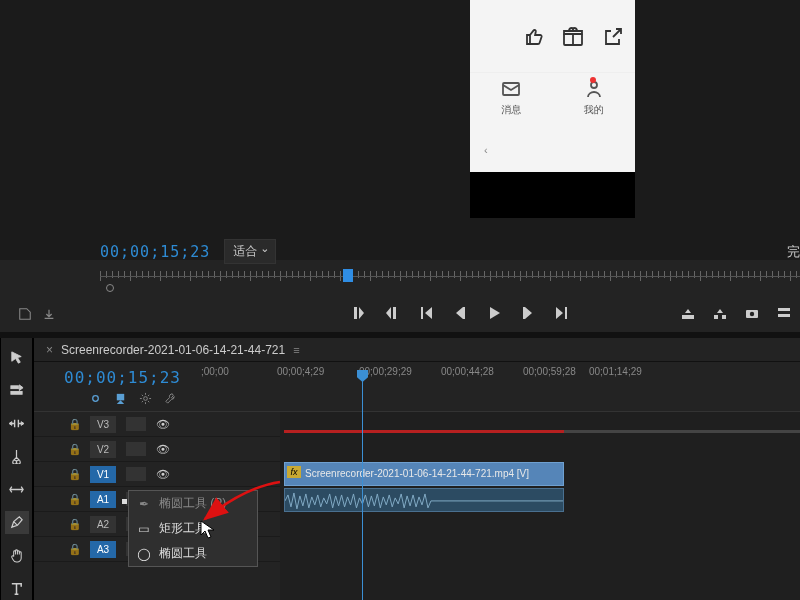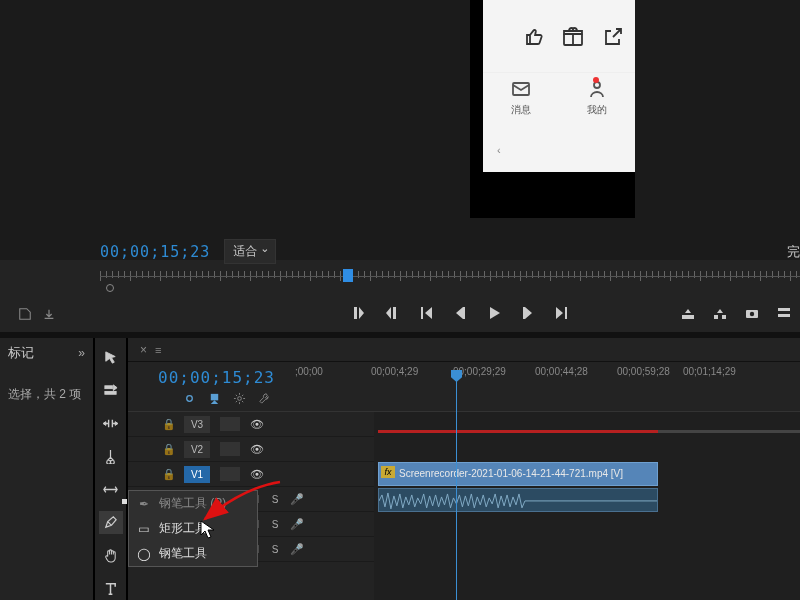--- a/index.html
+++ b/index.html
@@ -1,20 +1,20 @@
 <!DOCTYPE html>
 <html><head>
 <meta charset="utf-8">
 <style>
 * { margin: 0; padding: 0; box-sizing: border-box; font-family: -apple-system, "Segoe UI", Arial, sans-serif; user-select: none; }
 body { width: 800px; height: 600px; background: #232323; overflow: hidden; color: #a0a0a0; font-size: 11px; position: relative; }
 
 
 .preview-area { position: absolute; top: 0; left: 0; right: 0; height: 260px; background: #1b1b1b; }
-.phone { position: absolute; left: 470px; top: 0; width: 165px; height: 218px; background: #000; padding-left: 13px; }
+.phone { position: absolute; left: 470px; top: 0; width: 165px; height: 218px; background: #000; }
 .phone-body { background: #f4f4f4; width: 100%; height: 172px; display:flex; flex-direction:column; }
 .phone-top { height: 72px; display:flex; justify-content:flex-end; align-items:center; gap:18px; padding-right:12px; }
 .phone-top svg { width:22px; height:22px; stroke:#333; fill:none; stroke-width:1.8; }
 .phone-nav { height:58px; display:flex; justify-content:space-around; border-top:1px solid #eee; padding-top:6px;}
 .phone-nav-item { display:flex; flex-direction:column; align-items:center; gap:4px; color:#555; font-size:10px; position:relative;}
 .phone-nav-item svg { width:20px; height:20px; stroke:#555; fill:none; stroke-width:1.8;}
 .red-dot { position:absolute; top:-2px; right:8px; width:6px; height:6px; background:#e33; border-radius:50%; }
 .phone-bottom { height:40px; display:flex; align-items:center; justify-content:flex-start; padding-left:14px; color:#888;}
 
 
@@ -325,27 +325,20 @@
   <svg viewBox="0 0 16 16">
       <rect x="2" y="3" width="12" height="3"></rect>
       <rect x="2" y="9" width="12" height="3"></rect>
     </svg>
 </div>
 
 <div class="hdiv"></div>
 
 <div class="lower">
 
-  <div class="markers-panel">
-    <div class="markers-header">
-      <span>标记</span>
-      <span class="chev">»</span>
-    </div>
-    <div class="markers-sub">选择，共 2 项</div>
-  </div>
 
   <div class="tool-col">
     <div class="tool">
         <svg viewBox="0 0 16 16">
           <path d="M3 2l10 5-4 1 3 5-2 1-3-5-4 3z"></path>
         </svg>
       </div>
     <div class="tool">
         <svg viewBox="0 0 16 16">
           <rect x="2" y="3" width="8" height="3"></rect>
@@ -382,20 +375,21 @@
     <div class="tool">
         <svg viewBox="0 0 16 16">
           <path d="M3 3h10v3M8 3v11m-2 0h4" fill="none" stroke-width="1.6"></path>
         </svg>
       </div>
   </div>
 
   <div class="tl-panel">
     <div class="tl-tab-row">
       <span class="tab-x">×</span>
+      <span class="tl-tab">Screenrecorder-2021-01-06-14-21-44-721</span>
       <span class="tl-menu">≡</span>
     </div>
     <div class="tl-top">
       <span class="tc-blue">00;00;15;23</span>
       <div class="time-ruler2" style="position:relative; flex:1; top:0;">
         <span class="lbl" style="left:0">;00;00</span>
         <span class="lbl" style="left:76px">00;00;4;29</span>
         <span class="lbl" style="left:158px">00;00;29;29</span>
         <span class="lbl" style="left:240px">00;00;44;28</span>
         <span class="lbl" style="left:322px">00;00;59;28</span>
@@ -484,29 +478,29 @@
         </div>
       </div>
     </div>
   </div>
 </div>
 
 <div class="flyout">
   <div class="bullet"></div>
   <div class="flyout-row">
     <span class="ico">✒</span>
-    <span>钢笔工具 (P)</span>
+    <span>椭圆工具 (P)</span>
   </div>
   <div class="flyout-row enabled">
     <span class="ico">▭</span>
     <span>矩形工具</span>
   </div>
   <div class="flyout-row enabled">
     <span class="ico">◯</span>
-    <span>钢笔工具</span>
+    <span>椭圆工具</span>
   </div>
 </div>
 
 <svg class="arrow-anno" width="90" height="50">
   <defs>
       <marker id="ah" markerWidth="10" markerHeight="8" refX="9" refY="4" orient="auto">
         <path d="M0 0L10 4L0 8z" fill="#d11"></path>
       </marker>
     </defs>
   <path d="M85 5 Q50 10 10 42" stroke="#d11" stroke-width="2.5" fill="none" marker-end="url(#ah)"></path>

